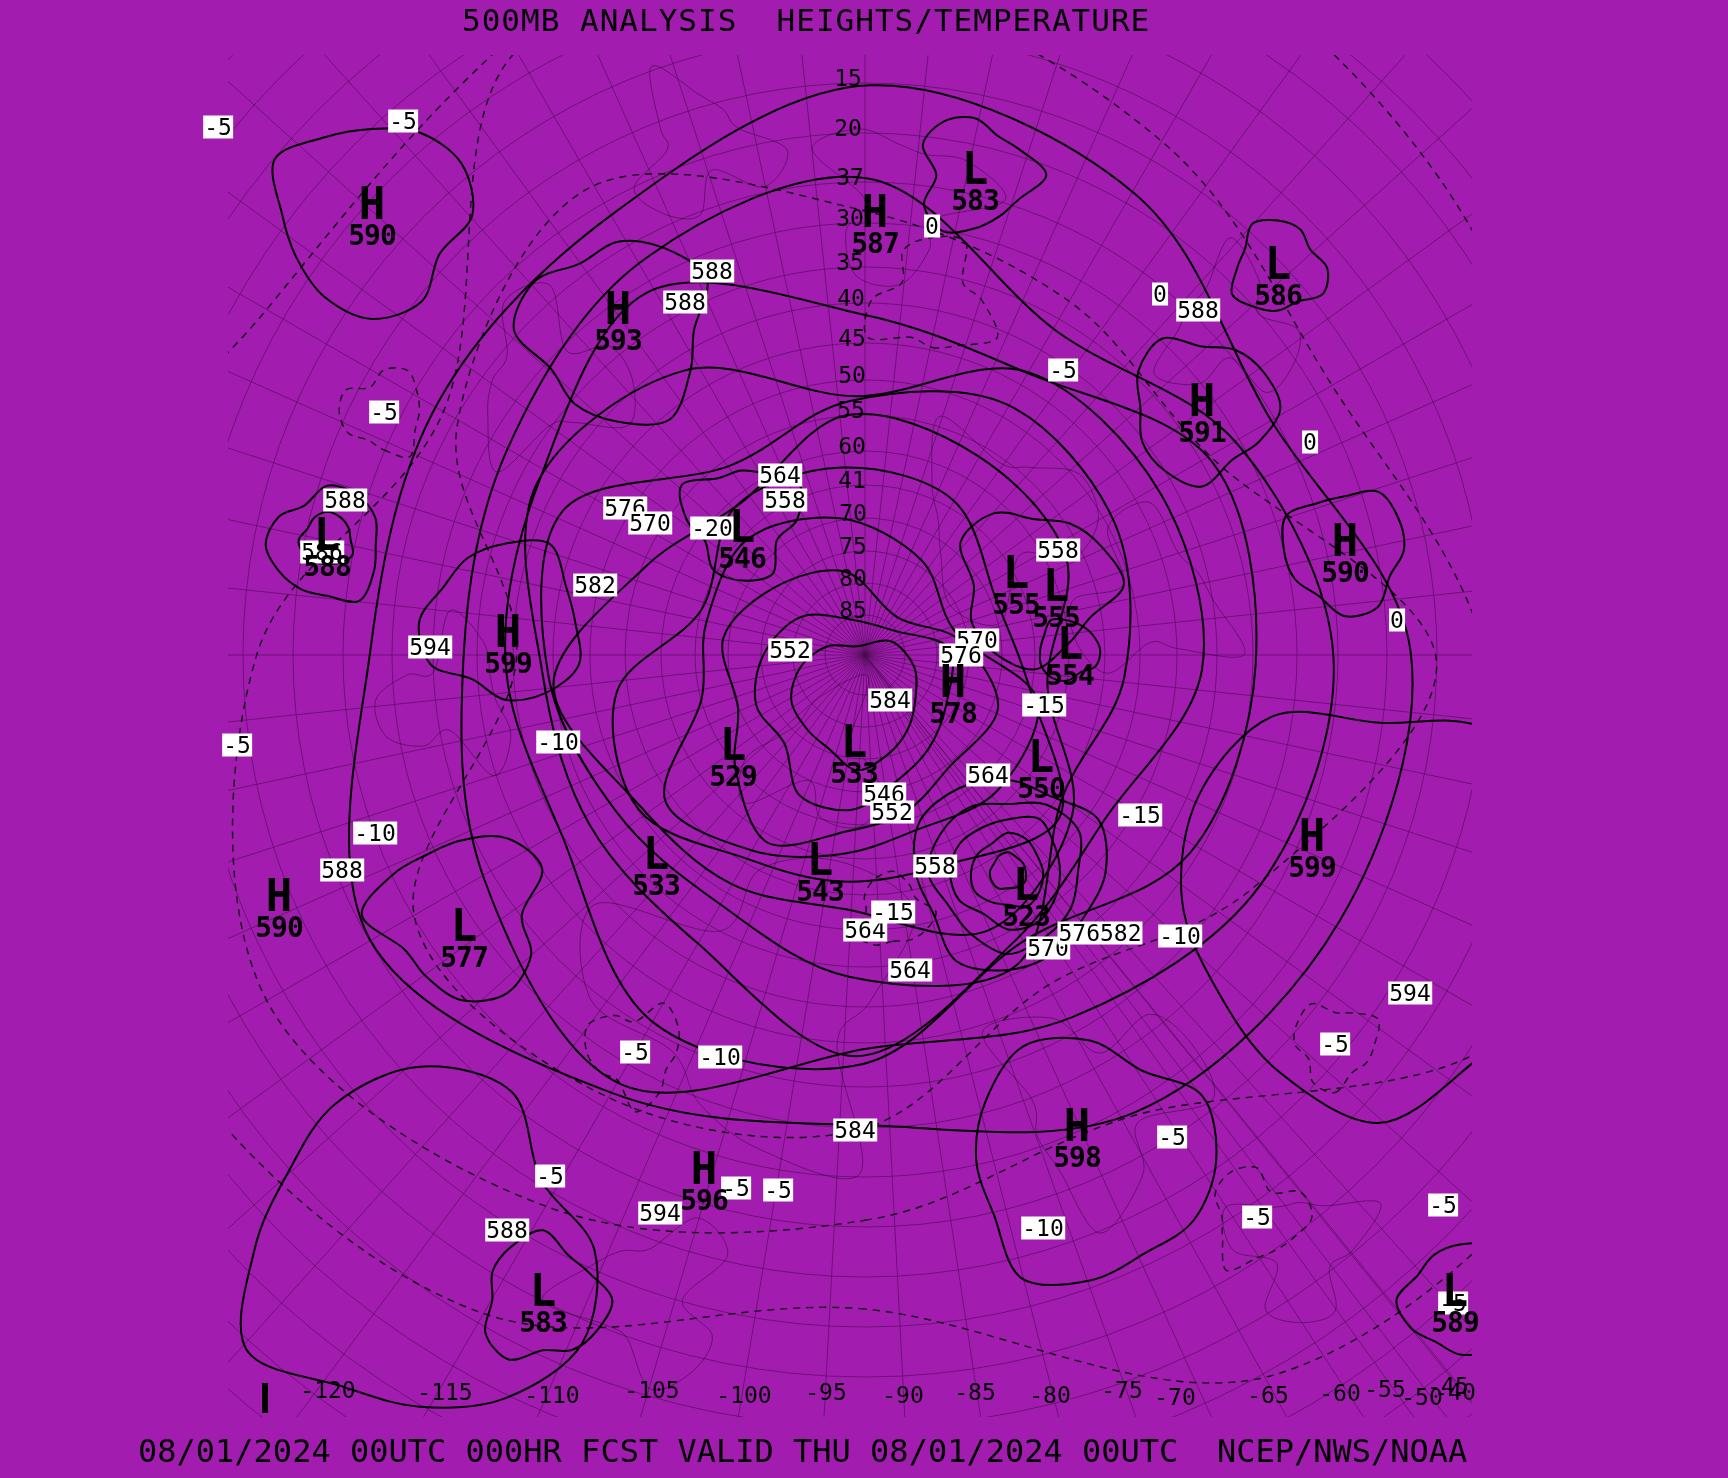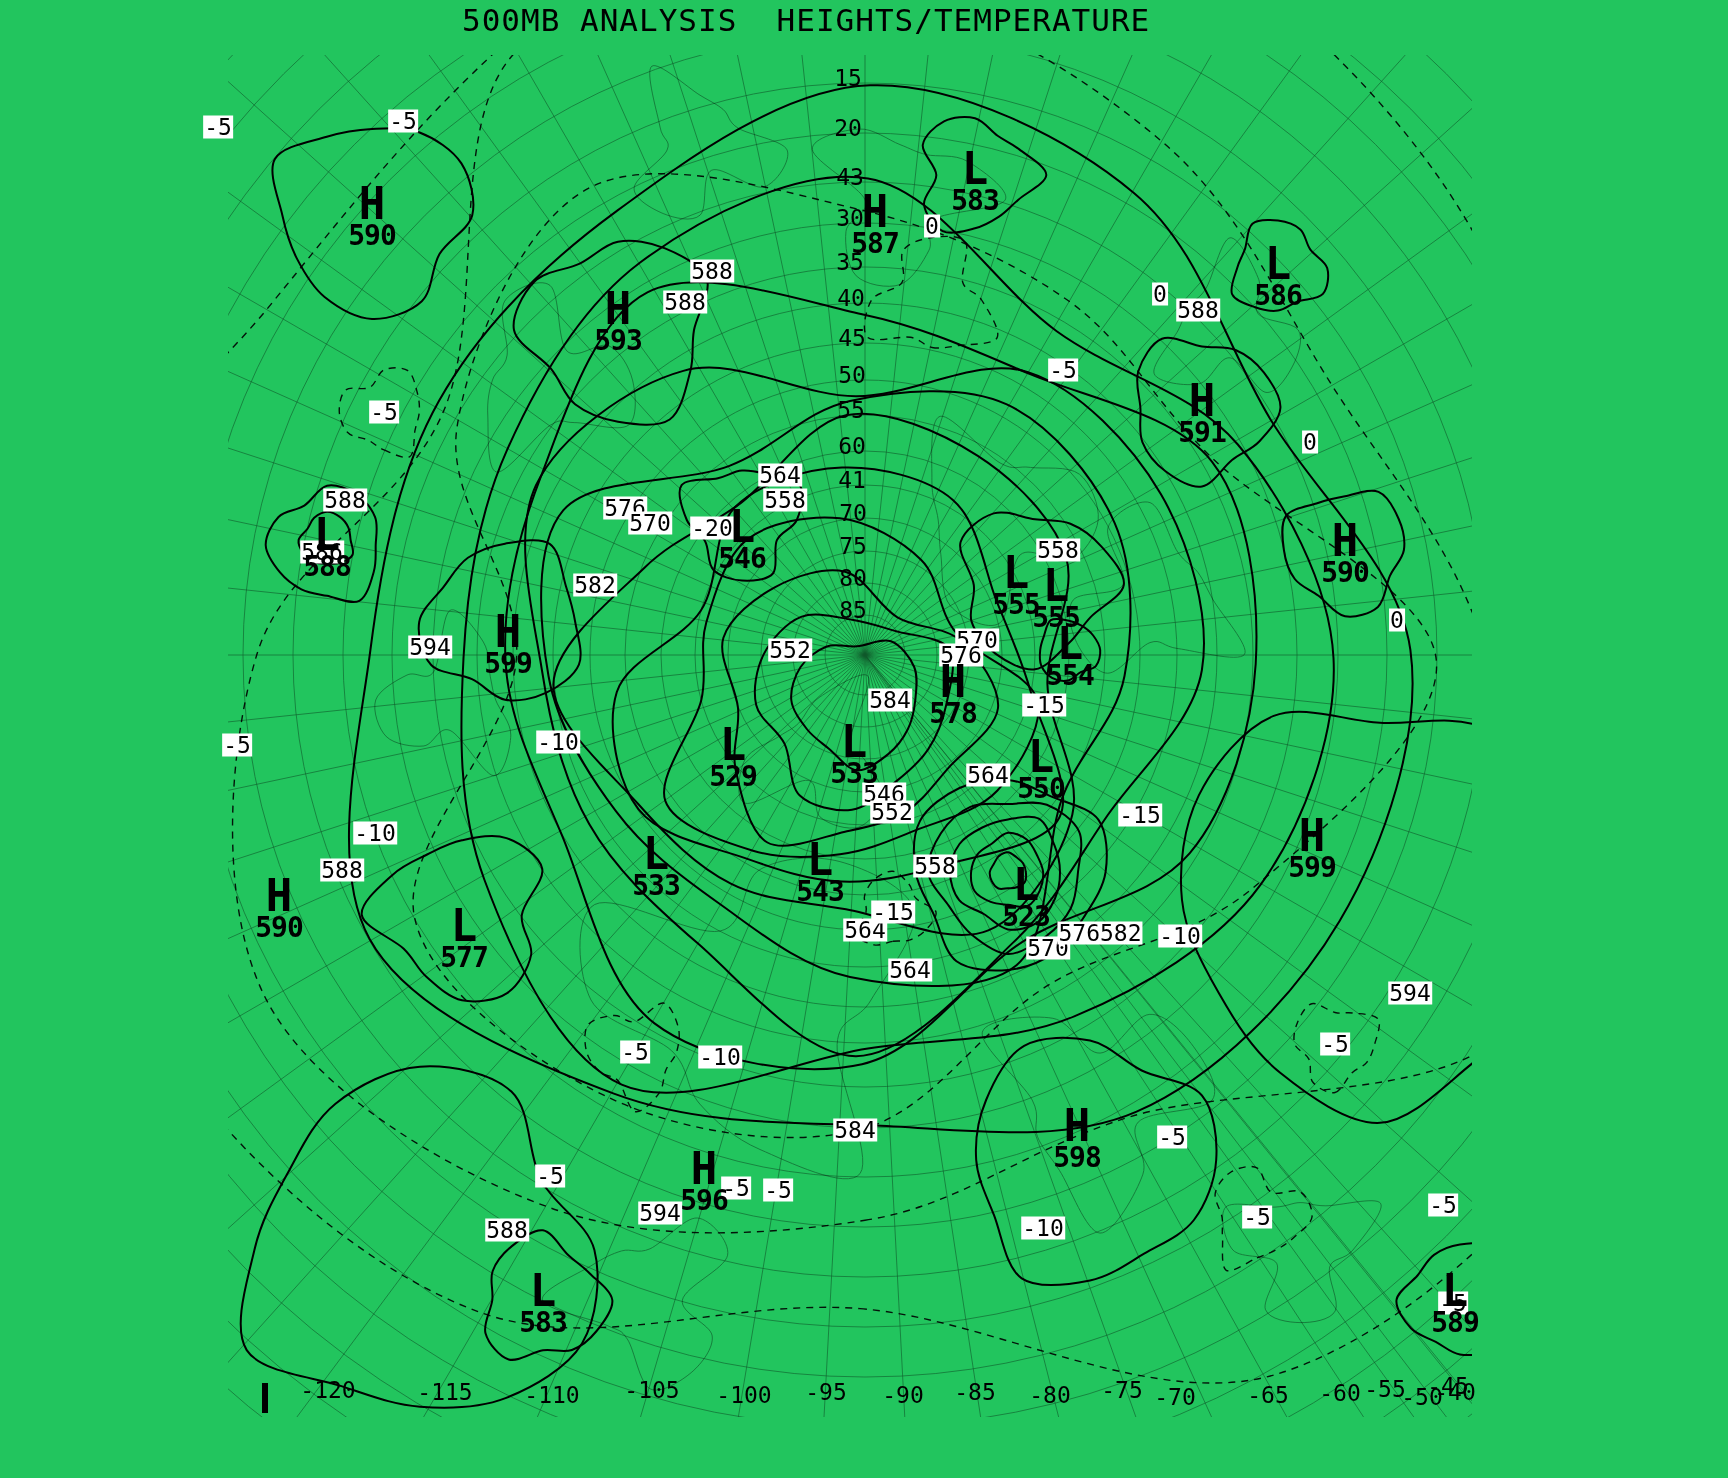--- a/index.html
+++ b/index.html
@@ -1,16 +1,16 @@
 <!DOCTYPE html>
 <html><head>
 <meta charset="utf-8">
 <style>
   html,body{margin:0;padding:0;background:#fff;}
-  .page{position:relative;width:1728px;height:1478px;background:#22c55e;overflow:hidden;
+  .page{position:relative;width:1728px;height:1478px;background:#a21caf;overflow:hidden;
         font-family:"DejaVu Sans Mono","Liberation Mono",monospace;color:#000;}
   .chart-title{position:absolute;left:462px;top:2px;font-size:31px;white-space:pre;letter-spacing:1px;}
   .chart-footer{position:absolute;left:138px;top:1432px;font-size:32px;white-space:pre;letter-spacing:0px;}
   .map{position:absolute;left:0;top:0;width:1728px;height:1478px;}
   svg{position:absolute;left:0;top:0;}
   .lbl{position:absolute;transform:translate(-50%,-50%);white-space:nowrap;}
   .lat-label,.lon-label{font-size:23px;}
   .contour-label{font-size:23px;background:#fff;padding:0 1px;line-height:1;}
   .temp-label{font-size:23px;background:#fff;padding:0 1px;line-height:1;}
   .pressure-center{position:absolute;transform:translate(-50%,-50%);text-align:center;line-height:1;}
@@ -179,21 +179,21 @@
           <path d="M1460.0,1354.5C1468.9,1355.9 1480.2,1354.2 1489.0,1350.2C1497.8,1346.2 1509.8,1338.8 1512.8,1330.5C1515.7,1322.1 1507.5,1309.5 1506.5,1300.0C1505.4,1290.5 1508.9,1282.2 1506.3,1273.3C1503.7,1264.4 1498.5,1251.4 1490.8,1246.6C1483.1,1241.8 1469.5,1243.1 1460.0,1244.5C1450.5,1245.9 1441.0,1249.7 1434.0,1254.9C1426.9,1260.1 1423.7,1267.9 1417.5,1275.5C1411.2,1283.0 1397.5,1291.2 1396.5,1300.0C1395.4,1308.8 1404.5,1321.3 1411.0,1328.3C1417.6,1335.3 1427.7,1337.5 1435.8,1341.9C1444.0,1346.2 1451.1,1353.1 1460.0,1354.5Z"></path>
           <path d="M618.0,421.7C633.8,424.2 657.6,427.8 669.7,419.5C681.7,411.2 686.2,386.6 690.2,371.7C694.3,356.8 691.3,345.5 694.0,330.0C696.8,314.5 711.6,292.3 706.8,278.7C702.0,265.1 679.9,254.6 665.1,248.4C650.3,242.2 632.2,239.1 618.0,241.7C603.8,244.2 593.6,257.0 579.7,263.6C565.7,270.3 545.3,270.6 534.3,281.7C523.4,292.8 511.3,315.5 514.0,330.0C516.8,344.5 540.8,356.3 550.9,368.7C561.1,381.1 563.9,395.5 575.1,404.3C586.3,413.1 602.2,419.1 618.0,421.7Z"></path>
           <path d="M372.0,318.9C388.2,319.6 410.5,312.0 421.8,301.2C433.0,290.4 431.1,268.3 439.5,254.0C447.9,239.6 468.6,230.1 472.3,215.0C475.9,199.9 470.1,177.2 461.4,163.4C452.6,149.7 434.5,138.2 419.6,132.5C404.7,126.7 387.5,128.2 372.0,128.9C356.5,129.6 343.0,131.7 326.8,136.7C310.6,141.7 282.3,145.9 274.9,159.0C267.5,172.0 278.6,198.4 282.3,215.0C285.9,231.6 289.8,244.7 296.8,258.4C303.9,272.1 312.1,286.9 324.6,297.0C337.2,307.1 355.8,318.2 372.0,318.9Z"></path>
           <path d="M1202.0,486.4C1213.1,484.6 1222.5,467.6 1232.0,460.0C1241.6,452.5 1251.4,449.9 1259.5,441.2C1267.6,432.5 1279.7,419.5 1280.4,408.0C1281.2,396.5 1271.2,382.0 1263.8,372.3C1256.3,362.7 1245.8,354.3 1235.5,350.0C1225.2,345.7 1214.2,348.3 1202.0,346.4C1189.8,344.6 1172.7,334.7 1162.0,338.8C1151.4,342.9 1141.9,359.7 1138.3,371.2C1134.7,382.7 1139.7,396.1 1140.4,408.0C1141.2,419.9 1138.3,431.8 1142.5,442.3C1146.7,452.9 1155.6,463.9 1165.5,471.2C1175.4,478.6 1190.9,488.3 1202.0,486.4Z"></path>
         </g>
       <rect x="262" y="1383" width="6" height="30" fill="#000"></rect>
     </svg>
     <div id="labels">
         <div class="lbl lat-label" style="left: 848px; top: 78px;">15</div>
         <div class="lbl lat-label" style="left: 848px; top: 128px;">20</div>
-        <div class="lbl lat-label" style="left: 850px; top: 177px;">43</div>
+        <div class="lbl lat-label" style="left: 850px; top: 177px;">37</div>
         <div class="lbl lat-label" style="left: 850px; top: 218px;">30</div>
         <div class="lbl lat-label" style="left: 850px; top: 262px;">35</div>
         <div class="lbl lat-label" style="left: 851px; top: 298px;">40</div>
         <div class="lbl lat-label" style="left: 852px; top: 338px;">45</div>
         <div class="lbl lat-label" style="left: 852px; top: 375px;">50</div>
         <div class="lbl lat-label" style="left: 851px; top: 410px;">55</div>
         <div class="lbl lat-label" style="left: 852px; top: 446px;">60</div>
         <div class="lbl lat-label" style="left: 852px; top: 480px;">41</div>
         <div class="lbl lat-label" style="left: 853px; top: 513px;">70</div>
         <div class="lbl lat-label" style="left: 853px; top: 546px;">75</div>
@@ -375,13 +375,14 @@
         <div class="pressure-center" style="left: 543px; top: 1305px;">
           <span class="pc-letter">L</span>
           <span class="pc-value">583</span>
         </div>
         <div class="pressure-center" style="left: 1455px; top: 1305px;">
           <span class="pc-letter">L</span>
           <span class="pc-value">589</span>
         </div>
       </div>
   </div>
+  <div class="chart-footer">08/01/2024 00UTC 000HR FCST VALID THU 08/01/2024 00UTC  NCEP/NWS/NOAA</div>
 </div>
 
 </body></html>

